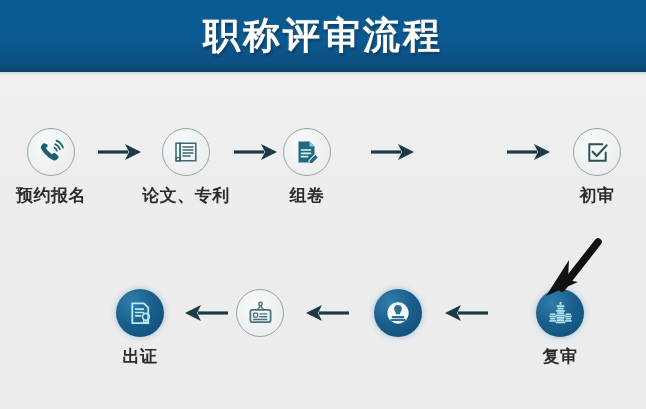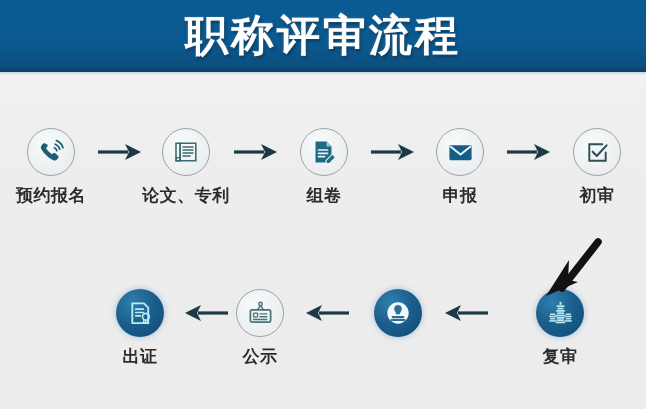--- a/index.html
+++ b/index.html
@@ -29,21 +29,21 @@
     width: 646px;
     height: 72px;
     background: linear-gradient(180deg, #0a5b93 0%, #0a5a91 55%, #0d4f80 92%, #123e63 100%);
     display: flex;
     align-items: center;
     justify-content: center;
     overflow: hidden;
   }
   #header-title {
     color: #ffffff;
-    font-size: 43px;
+    font-size: 37px;
     font-weight: bold;
     letter-spacing: 3px;
     line-height: 1;
     text-shadow: 1px 2px 3px rgba(0, 28, 50, 0.55), 0 0 2px rgba(255,255,255,0.35);
     white-space: nowrap;
     transform: translateY(-1px);
   }
   #header-underline {
     position: absolute;
     left: 0;
@@ -168,52 +168,41 @@
       <div class="node-label">论文、专利</div>
     </div>
 
     <div class="arrow" style="left:233px;">
       <svg width="46" height="22" viewBox="0 0 46 22">
         <path d="M1 11 L31 11" stroke="#1b3a45" stroke-width="3.2"></path>
         <path d="M28 3 L44 11 L28 19 L32 11 Z" fill="#1b3a45"></path>
       </svg>
     </div>
 
-    <div class="node" style="left:269px;">
+    <div class="node" style="left:252px;">
       <div class="circle outline">
         <span>
           <svg width="28" height="28" viewBox="0 0 28 28">
             <path d="M5.5 3.5h11l5 5v16h-16z" fill="#1d6a82"></path>
             <path d="M16.5 3.5v5h5" fill="#8fc6d6"></path>
             <path d="M8.5 12h9M8.5 15.3h9M8.5 18.6h6" stroke="#e8f4f8" stroke-width="1.7" stroke-linecap="round"></path>
             <path d="M22.3 16.2l3.2 3.2-6.2 6.2h-3.2v-3.2z" fill="#1d6a82" stroke="#eef6f9" stroke-width="1.1"></path>
           </svg>
         </span>
       </div>
       <div class="node-label">组卷</div>
     </div>
 
     <div class="arrow" style="left:370px;">
       <svg width="46" height="22" viewBox="0 0 46 22">
         <path d="M1 11 L31 11" stroke="#1b3a45" stroke-width="3.2"></path>
         <path d="M28 3 L44 11 L28 19 L32 11 Z" fill="#1b3a45"></path>
       </svg>
     </div>
 
-    <div class="node" style="left:405px;">
-      <div class="circle outline">
-        <span>
-          <svg width="27" height="27" viewBox="0 0 28 28">
-            <rect x="2.5" y="6.5" width="23" height="15.5" rx="1.4" fill="#145d86"></rect>
-            <path d="M3.2 7.6 L14 16.2 L24.8 7.6" fill="none" stroke="#f2f7fa" stroke-width="2"></path>
-          </svg>
-        </span>
-      </div>
-      <div class="node-label">申报</div>
-    </div>
 
     <div class="arrow" style="left:506px;">
       <svg width="46" height="22" viewBox="0 0 46 22">
         <path d="M1 11 L31 11" stroke="#1b3a45" stroke-width="3.2"></path>
         <path d="M28 3 L44 11 L28 19 L32 11 Z" fill="#1b3a45"></path>
       </svg>
     </div>
 
     <div class="node" style="left:542px;">
       <div class="circle outline">
@@ -256,21 +245,20 @@
         <span>
           <svg width="27" height="27" viewBox="0 0 28 28">
             <circle cx="14" cy="4.2" r="1.8" fill="none" stroke="#4b7378" stroke-width="1.5"></circle>
             <path d="M14 6 L10.5 10.5M14 6 L17.5 10.5" stroke="#4b7378" stroke-width="1.5"></path>
             <rect x="3.5" y="10.3" width="21" height="12.6" rx="2" fill="none" stroke="#4b7378" stroke-width="1.8"></rect>
             <rect x="6.8" y="13.6" width="4.2" height="4.2" rx="0.8" fill="none" stroke="#4b7378" stroke-width="1.4"></rect>
             <path d="M13.5 14.4h7M13.5 17.4h7M6.8 20.2h13.7" stroke="#4b7378" stroke-width="1.5" stroke-linecap="round"></path>
           </svg>
         </span>
       </div>
-      <div class="node-label">公示</div>
     </div>
 
     <div class="arrow" style="left:304px;">
       <svg width="46" height="22" viewBox="0 0 46 22">
         <path d="M45 11 L15 11" stroke="#1b3a45" stroke-width="3.2"></path>
         <path d="M18 3 L2 11 L18 19 L14 11 Z" fill="#1b3a45"></path>
       </svg>
     </div>
 
     <div class="node" style="left:343px;">

